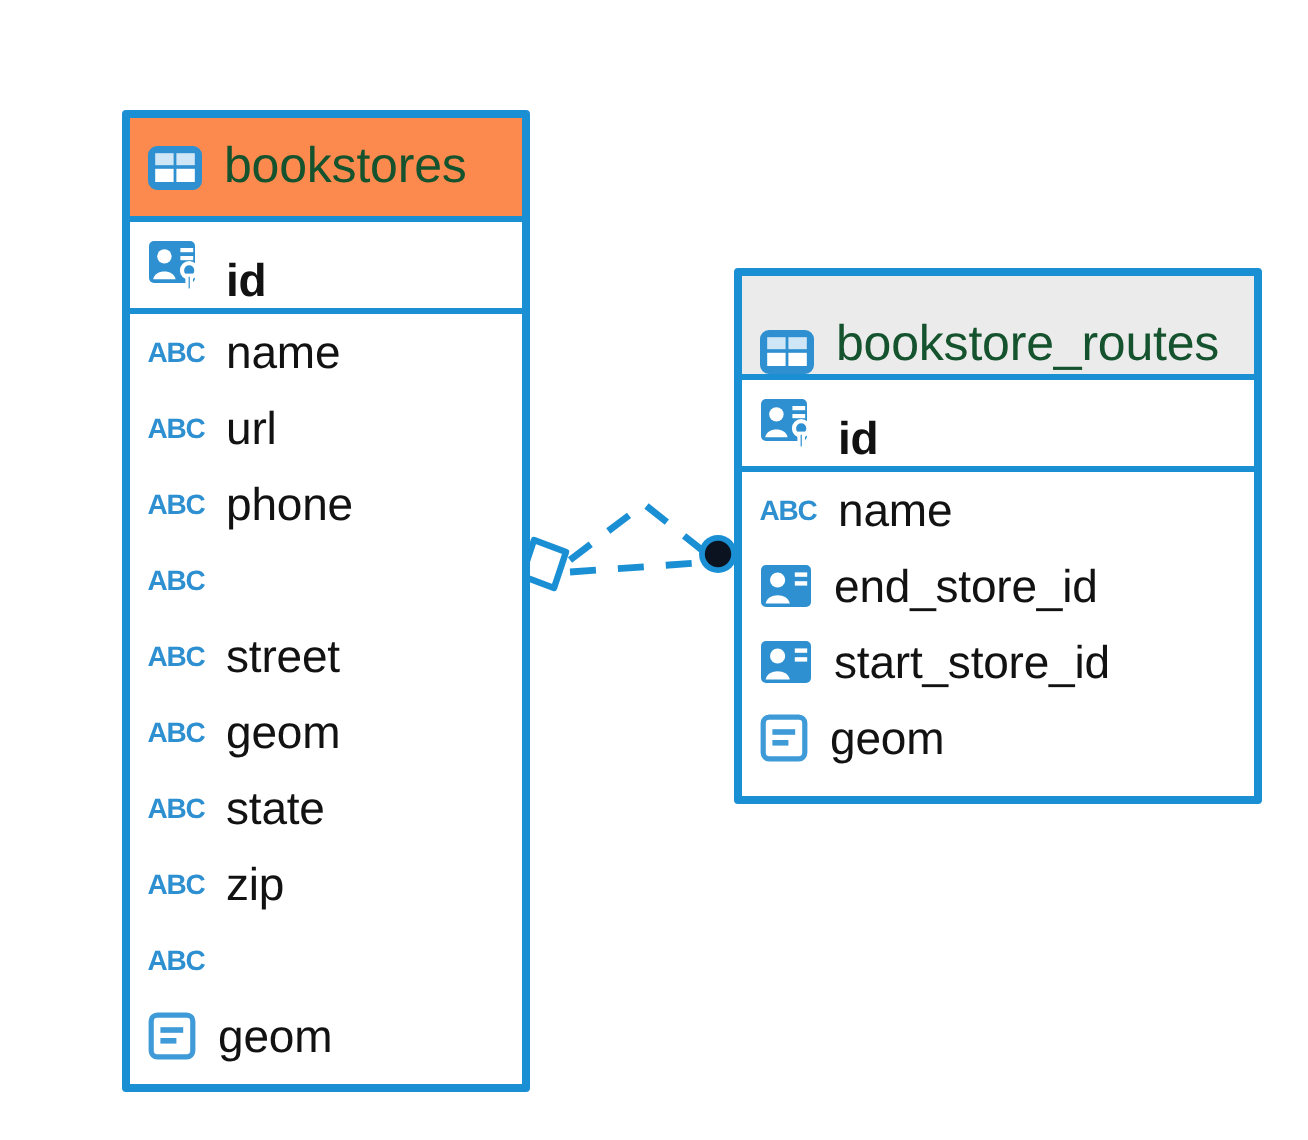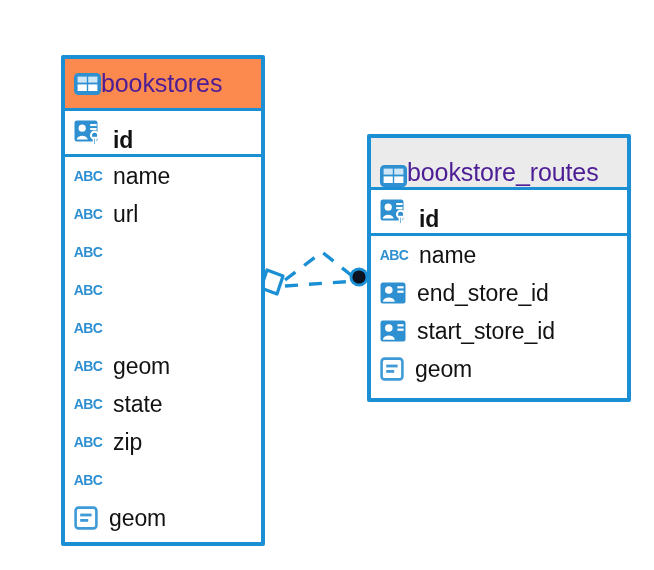--- a/index.html
+++ b/index.html
@@ -48,21 +48,22 @@
     display: flex;
     align-items: center;
     padding-left: 9px;
     border-bottom: 3px solid #1a8fd4;
   }
   .entity-header.accent-orange { background: #fc8a4e; }
   .entity-header.accent-grey   { background: #ebebeb; align-items: flex-end; }
 
   .entity-title {
     font-size: 25px;
-    color: #4c1d95;
+    color: #14532d;
+    margin-left: 11px;
     white-space: nowrap;
     letter-spacing: -0.1px;
   }
 
   .row {
     box-sizing: border-box;
     height: 38px;
     display: flex;
     align-items: center;
     padding-left: 9px;
@@ -172,28 +173,30 @@
       <span class="row-label">name</span>
     </div>
 
     <div class="row">
       <span class="icon-abc">ABC</span>
       <span class="row-label">url</span>
     </div>
 
     <div class="row">
       <span class="icon-abc">ABC</span>
-    </div>
-
-    <div class="row">
-      <span class="icon-abc">ABC</span>
-    </div>
-
-    <div class="row">
-      <span class="icon-abc">ABC</span>
+      <span class="row-label">phone</span>
+    </div>
+
+    <div class="row">
+      <span class="icon-abc">ABC</span>
+    </div>
+
+    <div class="row">
+      <span class="icon-abc">ABC</span>
+      <span class="row-label">street</span>
     </div>
 
     <div class="row">
       <span class="icon-abc">ABC</span>
       <span class="row-label">geom</span>
     </div>
 
     <div class="row">
       <span class="icon-abc">ABC</span>
       <span class="row-label">state</span>

